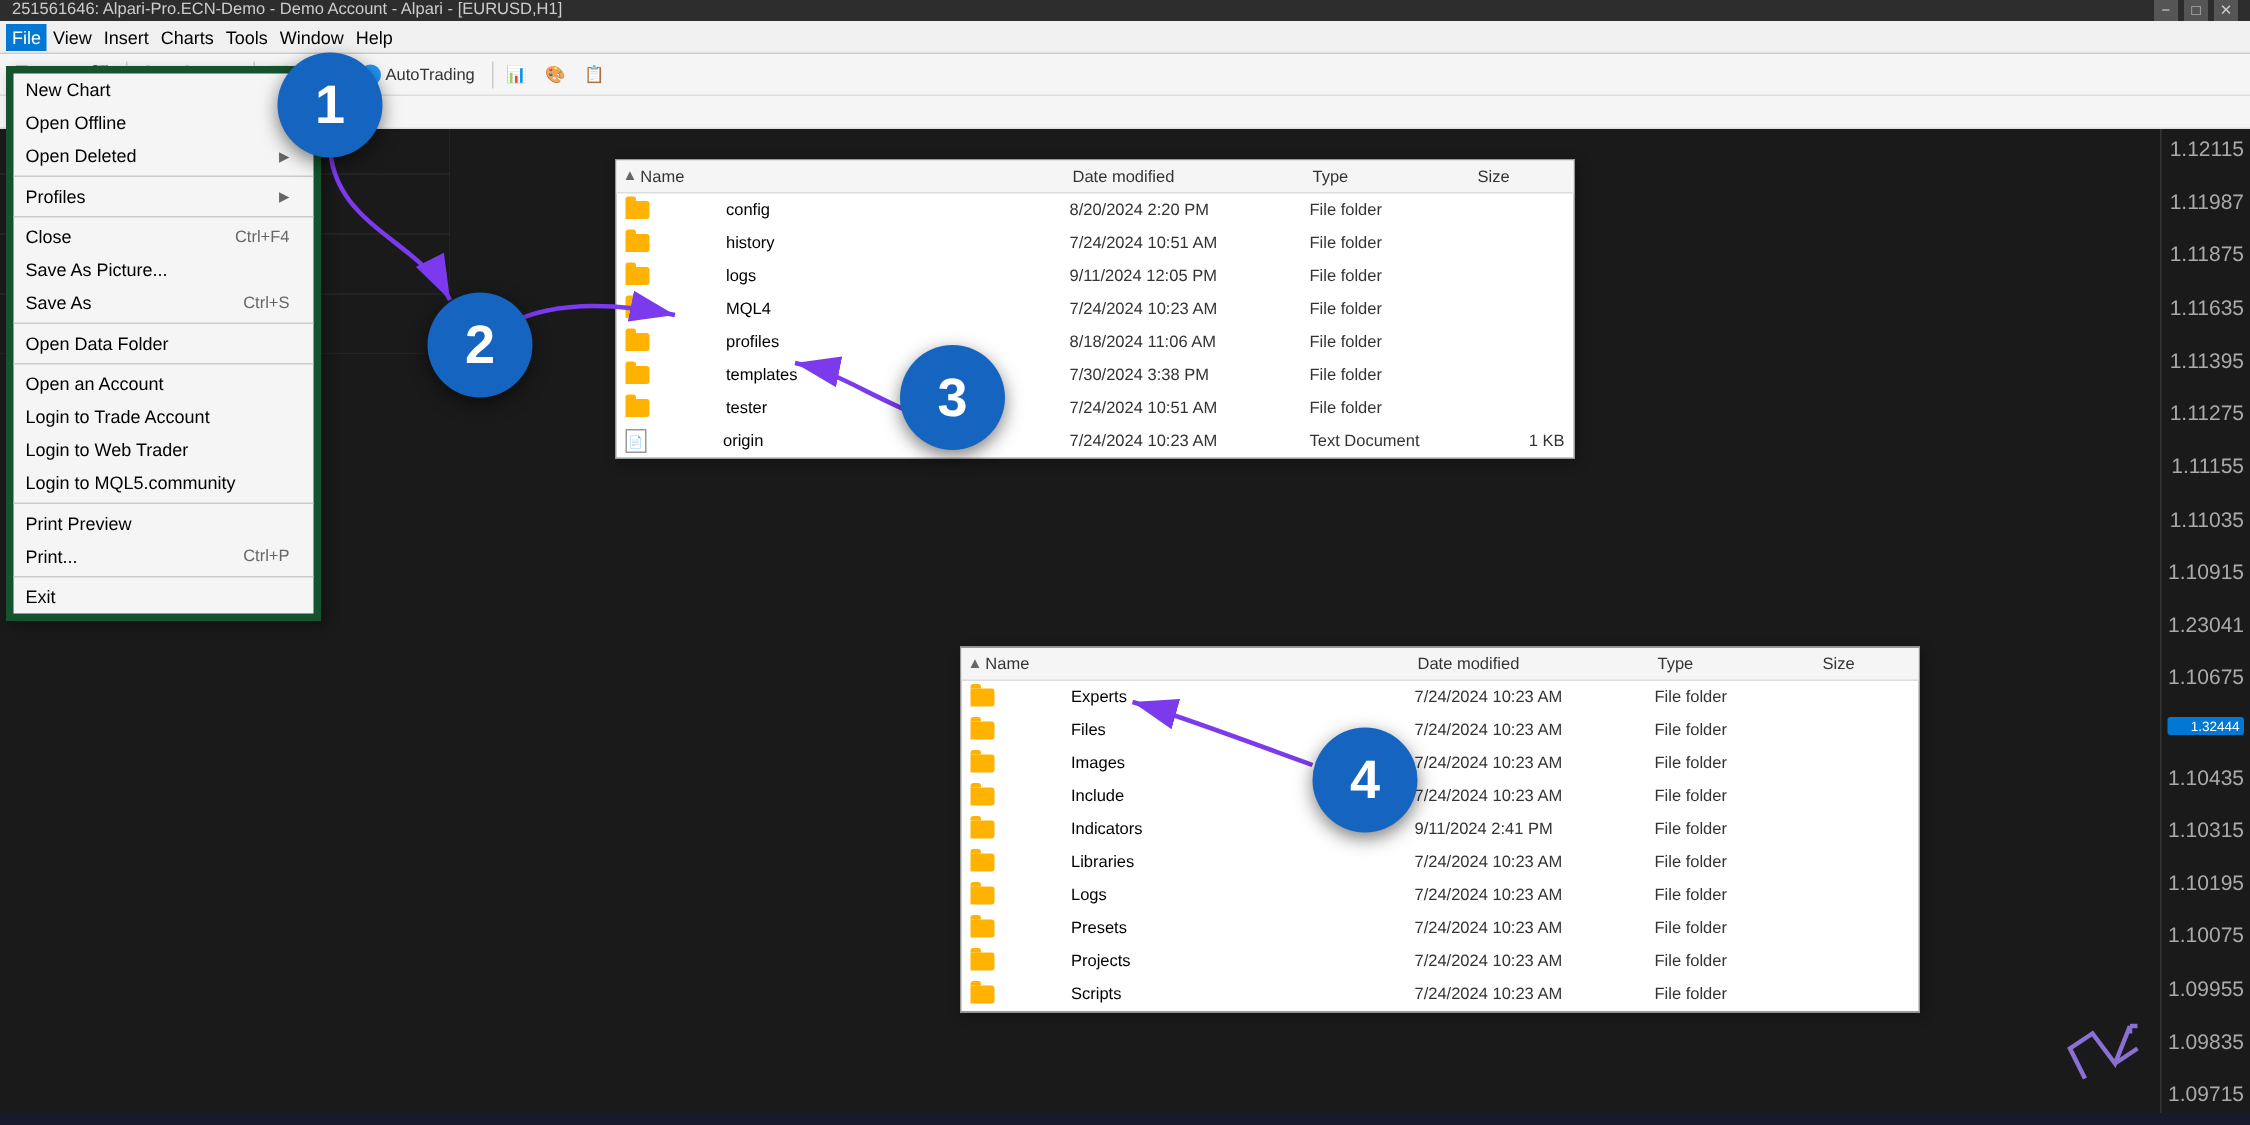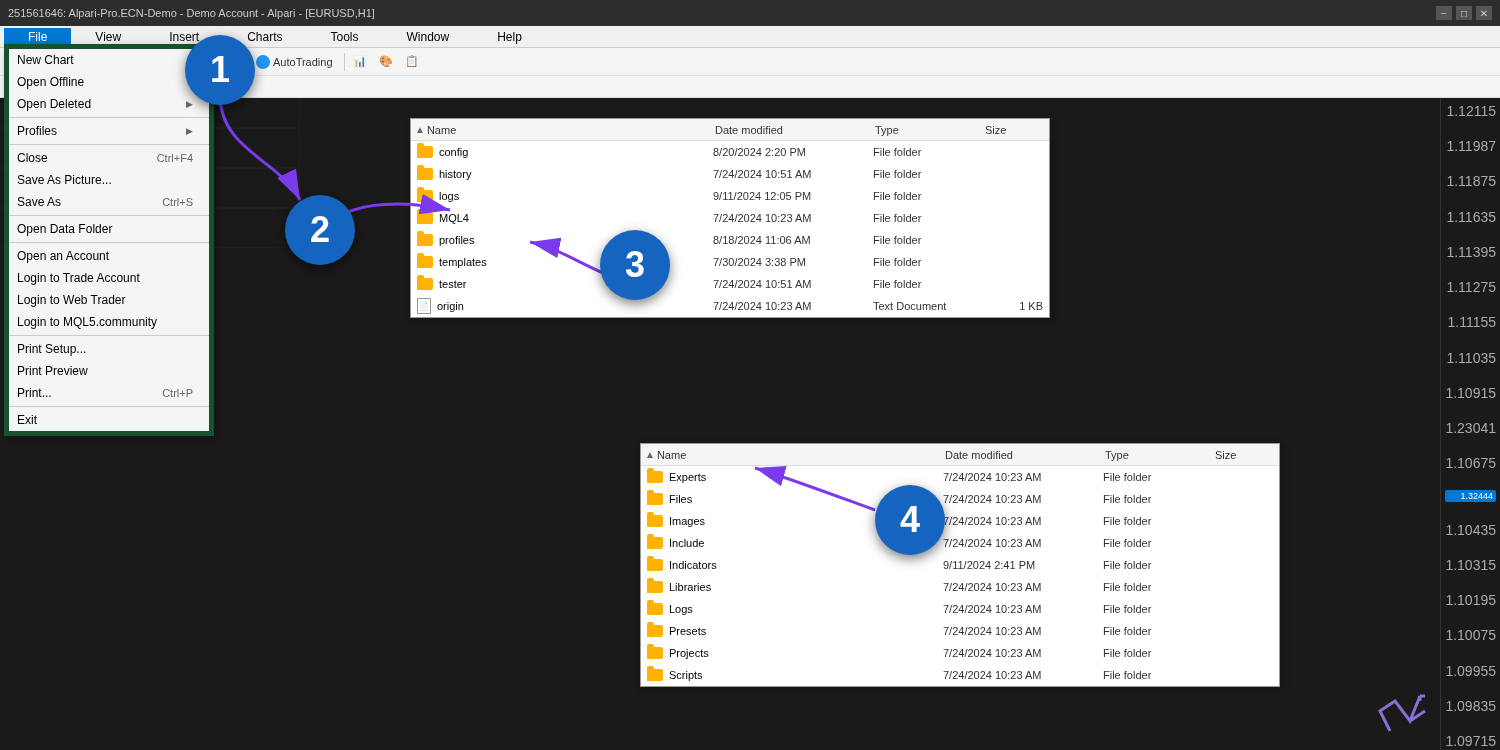--- a/index.html
+++ b/index.html
@@ -8,26 +8,26 @@
       height: 750px;
       overflow: hidden;
       background: #1a1a2e;
       font-family: 'Segoe UI', Tahoma, Geneva, Verdana, sans-serif;
       font-size: 12px;
       position: relative;
     }
 
     
     .title-bar {
-      height: 26px;
+      height: 14px;
       background: #2d2d2d;
       display: flex;
-      align-items: center;
+      align-items: flex-start;
       justify-content: space-between;
-      padding: 12px 8px;
+      padding: 0 8px;
       color: #ccc;
       font-size: 11px;
     }
     .title-bar-buttons {
       display: flex;
       gap: 4px;
     }
     .title-bar-btn {
       width: 16px;
       height: 14px;
@@ -44,38 +44,38 @@
     
     .menu-bar {
       height: 22px;
       background: #f0f0f0;
       display: flex;
       align-items: center;
       padding: 0 4px;
       border-bottom: 1px solid #ccc;
     }
     .menu-item {
-      padding: 2px 24px;
+      padding: 2px 4px;
       font-size: 12px;
       color: #000;
       cursor: pointer;
       position: relative;
     }
     .menu-item:hover, .menu-item.active {
       background: #0078d4;
       color: white;
     }
 
     
     .toolbar {
       height: 28px;
       background: #f5f5f5;
       display: flex;
       align-items: center;
-      padding: 0 20px;
+      padding: 0 4px;
       gap: 2px;
       border-bottom: 1px solid #ddd;
     }
     .toolbar-btn {
       width: 24px;
       height: 22px;
       background: transparent;
       border: 1px solid transparent;
       cursor: pointer;
       display: flex;
@@ -256,20 +256,21 @@
       font-size: 8px;
       display: flex;
       align-items: center;
       justify-content: center;
     }
     .explorer-name {
       flex: 1;
       font-size: 11px;
       color: #000;
       white-space: nowrap;
+      margin-left: 45px;
     }
     .explorer-date {
       width: 160px;
       font-size: 11px;
       color: #333;
     }
     .explorer-type {
       width: 110px;
       font-size: 11px;
       color: #333;
@@ -724,23 +725,20 @@
       <span>Login to Trade Account</span>
     </div>
     <div class="dd-item">
       <span>Login to Web Trader</span>
     </div>
     <div class="dd-item">
       <span>Login to MQL5.community</span>
     </div>
     <div class="dd-separator"></div>
     <div class="dd-item">
-      <span>Print Setup...</span>
-    </div>
-    <div class="dd-item">
       <span>Print Preview</span>
     </div>
     <div class="dd-item">
       <span>Print...</span>
       <span class="dd-shortcut">Ctrl+P</span>
     </div>
     <div class="dd-separator"></div>
     <div class="dd-item">
       <span>Exit</span>
     </div>

